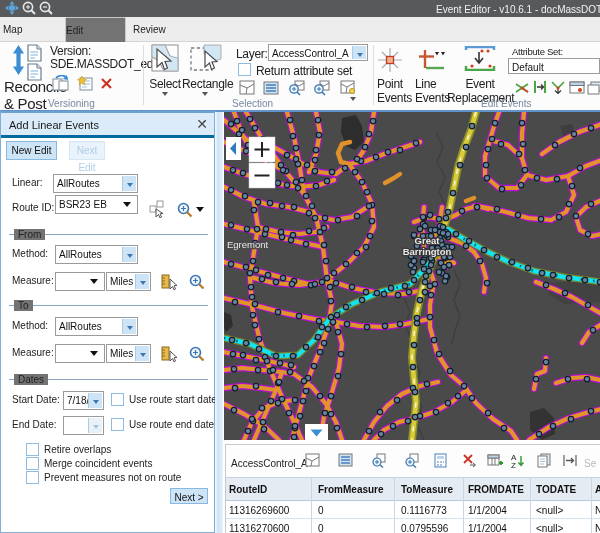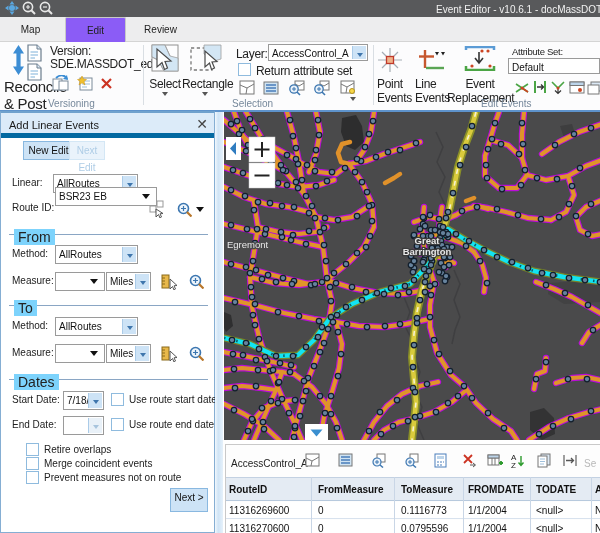--- a/index.html
+++ b/index.html
@@ -1,44 +1,44 @@
 <!DOCTYPE html>
 <html><head><meta charset="utf-8"><style>
 *{margin:0;padding:0;box-sizing:border-box}
 html,body{width:600px;height:533px;overflow:hidden;background:#fff;
  font-family:"Liberation Sans",sans-serif;font-size:10px;color:#1a1a1a;position:relative}
 .abs{position:absolute}
 .topbar{left:0;top:0;width:600px;height:17px;background:#58595b}
 .topbar .title{position:absolute;left:436px;top:3.5px;color:#f2f2f2;font-size:10px;white-space:nowrap}
 .tabbar{left:0;top:17px;width:600px;height:25px;background:#ededee;border-bottom:1px solid #d4d4d4}
-.tab{position:absolute;top:0;height:25px;line-height:25px;text-align:center;font-size:10px;color:#222}
-.tab.active{background:#8b5cf6;border:1px solid #c8c8c8;border-bottom:none;height:26px;border-radius:2px 2px 0 0}
+.tab{position:absolute;top:0;height:25px;line-height:25px;font-size:10px;color:#222}
+.tab.active{background:#737373;border:1px solid #c8c8c8;border-bottom:none;height:26px;border-radius:2px 2px 0 0}
 .toolbar{left:0;top:42px;width:600px;height:69px;background:#fcfcfd}
 .seclabel{position:absolute;color:#76889b;font-size:10px}
 .vsep{position:absolute;top:3px;width:1px;height:60px;background:#d9dee3}
 .tool-text{position:absolute;font-size:12px;letter-spacing:-0.3px;color:#222}
 .small-arrow{position:absolute;width:0;height:0;border-left:3.5px solid transparent;border-right:3.5px solid transparent;border-top:4px solid #555}
 .combo{position:absolute;background:#fff;border:1px solid #9a9a9a}
 .combo .txt{position:absolute;left:3px;top:3px;font-size:10px;color:#111;white-space:nowrap}
 .dbtn{position:absolute;right:1px;top:1px;bottom:1px;width:14px;background:#cde3f6;border-left:1px solid #aacbe8}
 .dbtn:after{content:"";position:absolute;left:3.5px;top:7px;border-left:3.5px solid transparent;border-right:3.5px solid transparent;border-top:4.5px solid #3f76ad}
 .dbtn.dis{background:#e9f1f8}
 .dbtn.dis:after{border-top-color:#a7c4dd}
 .blackarr{position:absolute;width:0;height:0;border-left:4px solid transparent;border-right:4px solid transparent;border-top:5px solid #111}
 .panel{left:0;top:111px;width:215px;height:422px;background:#fff;border:1px solid #85aed3;border-top:2px solid #6fa1cd}
-.phead{position:absolute;left:0;top:0;width:213px;height:25px;background:#dcebf9;border-bottom:5px solid #0369a1}
+.phead{position:absolute;left:0;top:0;width:213px;height:25px;background:#dcebf9;border-bottom:3px solid #0369a1}
 .phead .t{position:absolute;left:8px;top:6px;font-size:11px;color:#1a1a1a}
 .phead .x{position:absolute;right:6px;top:3px;font-size:14px;color:#444}
 .btn{position:absolute;background:#cde3f6;border:1px solid #89b8e0;text-align:center;font-size:10px;color:#111}
 .btn.dis{background:#eaf3fb;border-color:#d4e7f5;color:#afcde6}
 .plabel{position:absolute;font-size:10px;color:#222;white-space:nowrap}
 .fset{position:absolute;left:8px;width:199px;border-top:1px solid #8aa6c4;height:0}
-.fset .cap{position:absolute;left:5px;top:-6px;background:#7dd3fc;padding:0 4px;font-size:14px;color:#222}
+.fset .cap{position:absolute;left:5px;top:-6px;background:#737373;padding:0 4px;font-size:10px;color:#222}
 .cb{position:absolute;width:13px;height:13px;background:#fff;border:1px solid #8fbbde}
-.nextbtn{left:169px;top:375px;width:38px;height:24px;line-height:18px}
+.nextbtn{left:169px;top:375px;width:38px;height:16px;line-height:18px}
 .map{left:224px;top:112px;width:376px;height:328px}
 .btm{left:225px;top:444px;width:375px;height:89px;background:#fdfdfd;border-top:1px solid #c9c9c9;border-left:1px solid #c9c9c9}
 .btm .name{position:absolute;left:5px;top:13px;font-size:10px;color:#222}
 .btm .gray{position:absolute;left:358px;top:13px;font-size:10px;color:#b8b8b8}
 .tbl{position:absolute;left:0px;top:32px;width:375px}
 .thead{position:absolute;left:0;top:0;width:378px;height:24px;background:#e4ebf3;border-top:1px solid #c3d1e2;border-bottom:1px solid #b7c9dd}
 .th{position:absolute;top:6px;font-weight:bold;font-size:10px;color:#111;white-space:nowrap}
 .trow{position:absolute;left:0;width:378px;height:17px;background:#fff;border-bottom:1px solid #d8e2ee}
 .td{position:absolute;top:3px;font-size:10px;color:#111;white-space:nowrap}
 .cline{position:absolute;top:0;width:1px;background:#c9d6e6}
@@ -200,29 +200,29 @@
     <rect x="4" y="1" width="11" height="9" fill="#dce9f5" stroke="#777"></rect>
     <rect x="1" y="4" width="11" height="9" fill="#fff" stroke="#777"></rect>
   </svg>
 <div class="seclabel" style="left:481px;top:98px">Edit Events</div>
 <div class="abs" style="left:0;top:110px;width:600px;height:2px;background:#5e93cc"></div>
 <div class="panel abs">
     <div class="phead">
       <span class="t">Add Linear Events</span>
       <span class="x">✕</span>
     </div>
-    <div class="btn" style="left:22px;top:28px;width:51px;height:19px;line-height:17px">New Edit</div>
+    <div class="btn" style="left:5px;top:28px;width:51px;height:19px;line-height:17px">New Edit</div>
     <div class="btn dis" style="left:68px;top:28px;width:36px;height:19px;line-height:17px">Next Edit</div>
     <div class="plabel" style="left:11px;top:64px">Linear:</div>
     <div class="combo" style="left:52px;top:61px;width:85px;height:19px">
       <span class="txt">AllRoutes</span>
       <span class="dbtn"></span>
     </div>
     <div class="plabel" style="left:11px;top:89px">Route ID:</div>
-    <div class="combo" style="left:54px;top:74px;width:102px;height:19px">
+    <div class="combo" style="left:54px;top:82px;width:83px;height:19px">
       <span class="txt">BSR23 EB</span>
       <span class="blackarr" style="right:6px;top:6px"></span>
     </div>
     <svg class="abs" style="left:147px;top:87px" width="16" height="18" viewBox="0 0 16 18">
       <rect x="2" y="6" width="6" height="6" fill="none" stroke="#999"></rect>
       <rect x="9" y="1" width="6" height="6" fill="none" stroke="#999"></rect>
       <path d="M8,9 L8,17 L10.5,14.5 L12,18 L13.5,17 L12,13.8 L15,13.5 Z" fill="#fff" stroke="#555"></path>
     </svg>
     <svg class="abs" style="left:176px;top:89px" width="15" height="15" viewBox="0 0 15 15">
       <circle cx="6.5" cy="6.5" r="5" fill="#eef5fb" stroke="#3c76b0" stroke-width="1.6"></circle>

